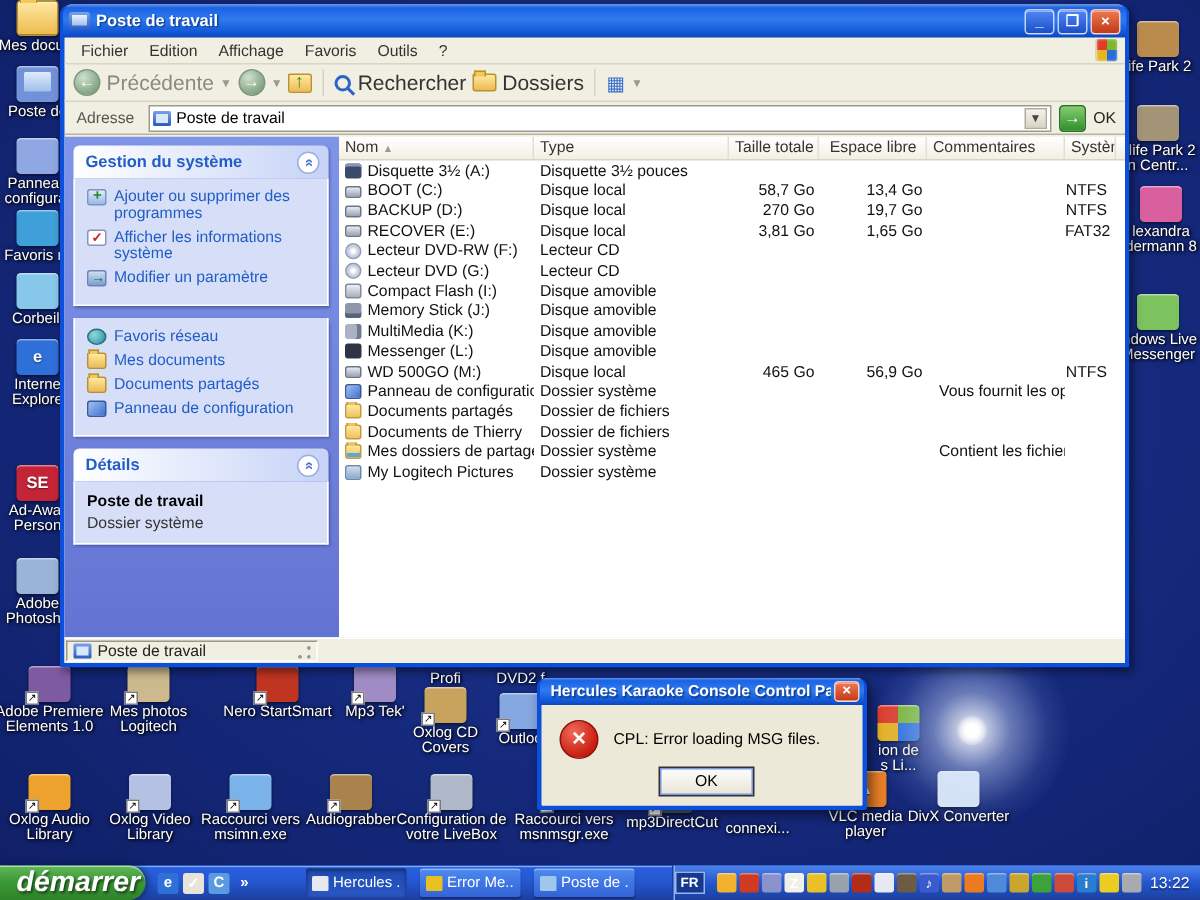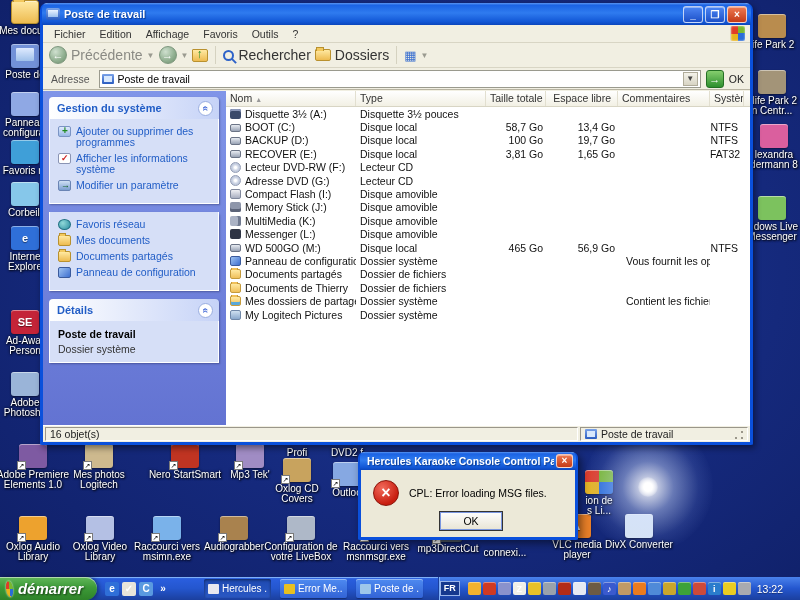--- a/index.html
+++ b/index.html
@@ -158,31 +158,31 @@
   
   .taskbar { position:absolute; left:0; bottom:0; width:800px; height:23px; z-index:30;
              background:linear-gradient(180deg,#4a82ec 0%, #2a5ede 8%, #2456ce 50%, #1b3f9e 100%);
              box-shadow:inset 0 1px #7fb0f8; display:flex; align-items:center; }
   .start-btn { width:97px; height:23px; border-radius:0 12px 12px 0; display:flex; align-items:center; gap:5px; padding:0 14px 0 6px;
                background:linear-gradient(180deg,#62b85a 0%, #3d9a38 45%, #2e8329 100%);
                box-shadow:inset 0 1px rgba(255,255,255,.5), 2px 0 4px rgba(0,0,0,.4); }
   .start-flag { width:16px; height:16px; border-radius:50%; transform:rotate(-8deg);
                 background:conic-gradient(#7ab82e 0 25%, #2a6cd8 0 50%, #e8b41e 0 75%, #e03c28 0);
                 box-shadow:0 0 2px #fff; }
-  .start-label { color:#fff; font-weight:bold; font-style:italic; font-size:15px; text-shadow:1px 1px 2px rgba(0,0,0,.6); }
+  .start-label { color:#fff; font-weight:bold; font-style:italic; font-size:19px; text-shadow:1px 1px 2px rgba(0,0,0,.6); }
   .quick-launch { display:flex; align-items:center; gap:3px; padding:0 6px 0 8px; }
   .ql-tile { width:14px; height:14px; border-radius:2px; display:flex; align-items:center; justify-content:center;
              color:#fff; font-size:10px; font-weight:bold; }
   .task-buttons { display:flex; gap:9px; margin-left:28px; }
   .task-btn { width:67px; height:19px; border-radius:2px; display:flex; align-items:center; gap:3px; padding:0 4px;
               background:linear-gradient(#4e8af0,#3263d6); box-shadow:inset 0 1px rgba(255,255,255,.4), 0 1px 1px rgba(0,0,0,.3); }
   .task-btn.active { background:linear-gradient(#1e4ab2,#2a58c4); box-shadow:inset 0 1px 3px rgba(0,0,0,.5); }
   .task-ico { width:11px; height:10px; border-radius:1px; flex:0 0 11px; }
   .task-lbl { color:#fff; font-size:10px; white-space:nowrap; overflow:hidden; }
-  .tray { position:absolute; right:0; top:0; height:23px; display:flex; align-items:center; padding-right:13px;
+  .tray { position:absolute; right:0; top:0; height:23px; display:flex; align-items:center; padding-right:3px;
           border-left:1px solid #7fb0f8; box-shadow:-1px 0 #1b3f9e; background:linear-gradient(180deg,#4a82ec,#2456ce 50%,#1b3f9e); }
   .lang-box { width:20px; height:15px; background:#16388e; border:1px solid #9ab4e8; color:#fff; font-size:9px; font-weight:bold;
               text-align:center; line-height:13px; margin-right:8px; }
   .tray-icons { display:flex; gap:2px; align-items:center; }
   .tray-ico { width:13px; height:13px; border-radius:2px; display:flex; align-items:center; justify-content:center;
               color:#fff; font-size:9px; font-weight:bold; box-shadow:inset 0 1px rgba(255,255,255,.4); }
   .clock { color:#fff; font-size:10.5px; margin-left:6px; padding-right:4px; text-shadow:0 1px 1px rgba(0,0,0,.4); }
 </style>
 </head>
 <body>
@@ -616,21 +616,21 @@
               <span class="cell c-comment"></span>
               <span class="cell c-fs">NTFS</span>
             </div>
 
             <div class="file-row">
               <span class="cell c-name">
                 <i class="fi fi-hdd"></i>
                 <span>BACKUP (D:)</span>
               </span>
               <span class="cell c-type">Disque local</span>
-              <span class="cell c-total">100 Go</span>
+              <span class="cell c-total">270 Go</span>
               <span class="cell c-free">19,7 Go</span>
               <span class="cell c-comment"></span>
               <span class="cell c-fs">NTFS</span>
             </div>
 
             <div class="file-row">
               <span class="cell c-name">
                 <i class="fi fi-hdd"></i>
                 <span>RECOVER (E:)</span>
               </span>
@@ -649,21 +649,21 @@
               <span class="cell c-type">Lecteur CD</span>
               <span class="cell c-total"></span>
               <span class="cell c-free"></span>
               <span class="cell c-comment"></span>
               <span class="cell c-fs"></span>
             </div>
 
             <div class="file-row">
               <span class="cell c-name">
                 <i class="fi fi-cd"></i>
-                <span>Adresse DVD (G:)</span>
+                <span>Lecteur DVD (G:)</span>
               </span>
               <span class="cell c-type">Lecteur CD</span>
               <span class="cell c-total"></span>
               <span class="cell c-free"></span>
               <span class="cell c-comment"></span>
               <span class="cell c-fs"></span>
             </div>
 
             <div class="file-row">
               <span class="cell c-name">
@@ -782,21 +782,20 @@
               <span class="cell c-total"></span>
               <span class="cell c-free"></span>
               <span class="cell c-comment"></span>
               <span class="cell c-fs"></span>
             </div>
           </div>
       </div>
     </div>
 
     <div class="statusbar">
-      <span class="status-left">16 objet(s)</span>
       <span class="status-right">
         <span class="mini-comp"></span>
         <span>Poste de travail</span>
         <span class="grip"></span>
       </span>
     </div>
   </div>
 
   <div class="dialog">
     <div class="titlebar">

